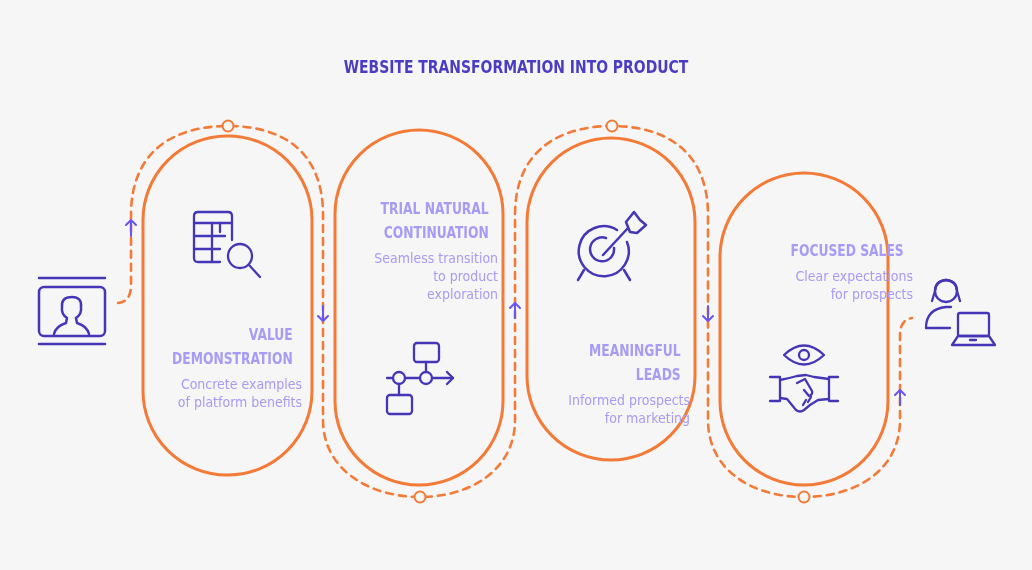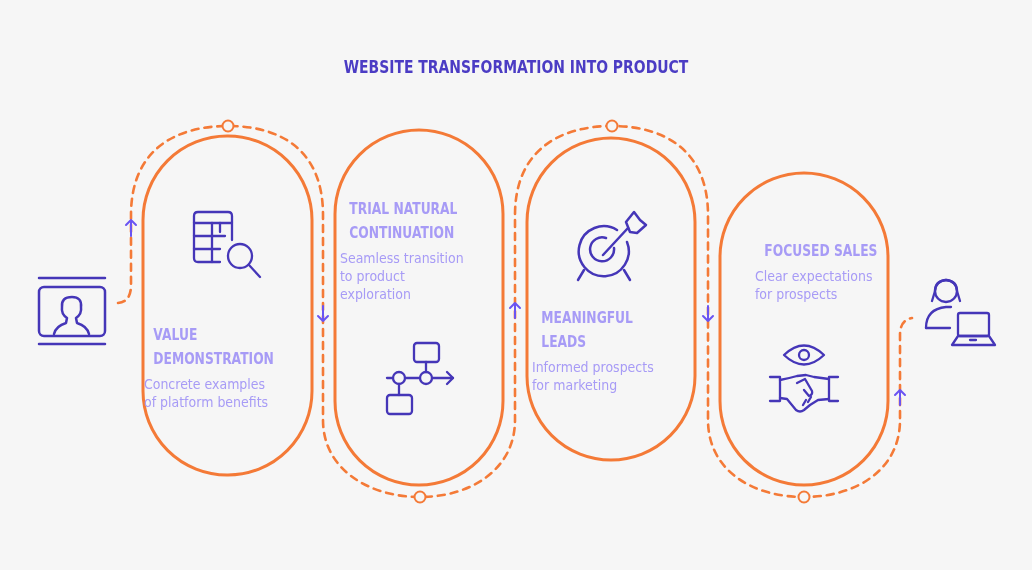--- a/index.html
+++ b/index.html
@@ -11,21 +11,21 @@
   }
   .title {
     position: absolute; left: 0; width: 1032px; top: 57px;
     text-align: center;
     font-family: "DejaVu Sans", sans-serif;
     font-weight: bold; font-size: 17px; letter-spacing: 0px;
     color: #4b3cc4; transform: scaleX(0.82);
   }
   svg.canvas { position: absolute; left: 0; top: 0; }
   .txt {
-    position: absolute; text-align: left; width: 170px;
+    position: absolute; text-align: right; width: 170px;
   }
   .heading {
     font-family: "DejaVu Sans", sans-serif;
     font-weight: bold; font-size: 15px; line-height: 24px;
     color: #a79bf6; letter-spacing: 0px;
     transform: scaleX(0.82);
   }
   .desc {
     font-family: "DejaVu Sans", sans-serif;
     font-size: 13.5px; line-height: 18px; color: #a79bf6;
@@ -153,21 +153,21 @@
     <div>TRIAL NATURAL</div>
     <div>CONTINUATION</div>
   </div>
   <div class="desc">
     <div>Seamless transition</div>
     <div>to product</div>
     <div>exploration</div>
   </div>
 </div>
 
-<div class="txt" style="left:526px; top:306px;">
+<div class="txt" style="left:526px; top:339px;">
   <div class="heading">
     <div>MEANINGFUL LEADS</div>
   </div>
   <div class="desc">
     <div>Informed prospects</div>
     <div>for marketing</div>
   </div>
 </div>
 
 <div class="txt" style="left:749px; top:239px;">

